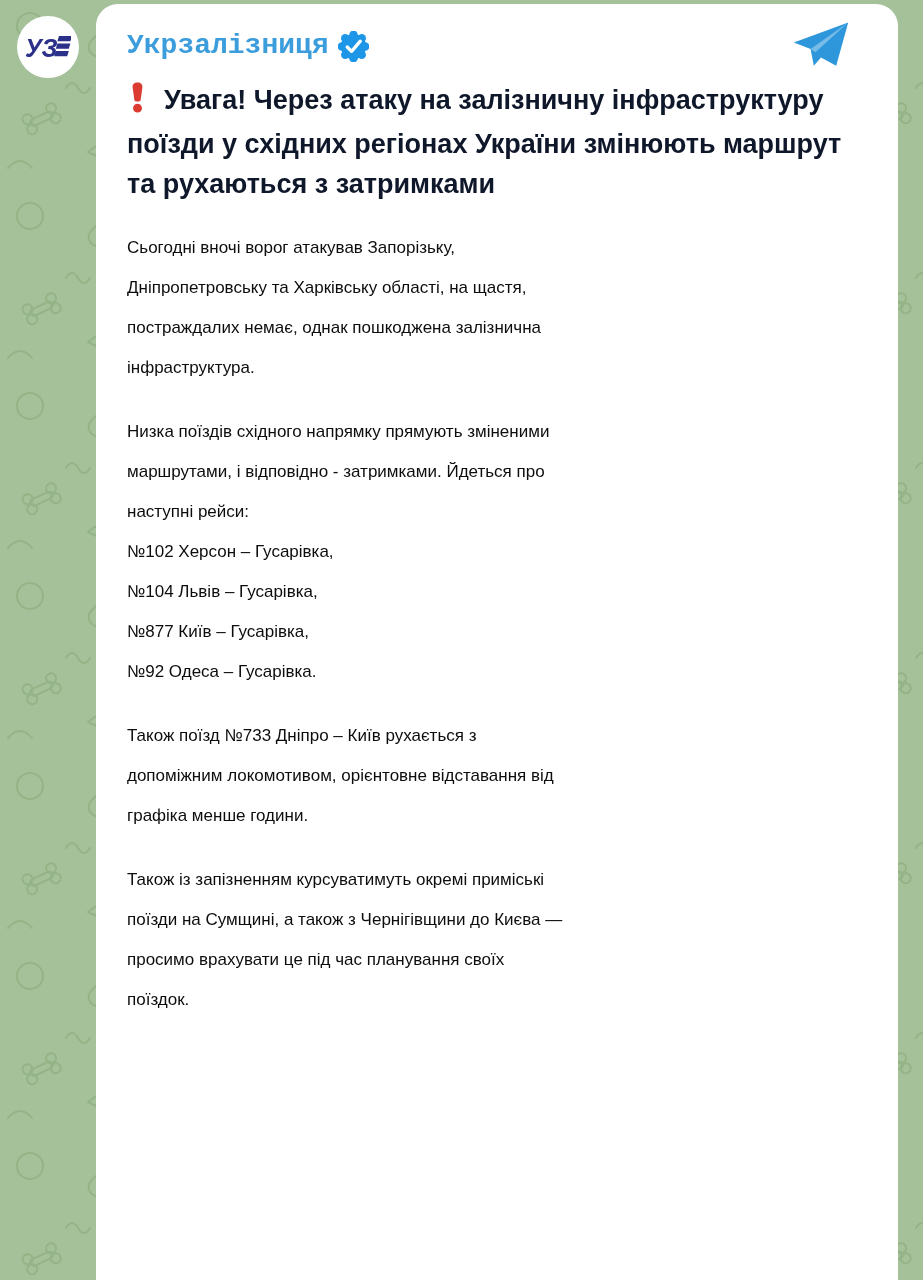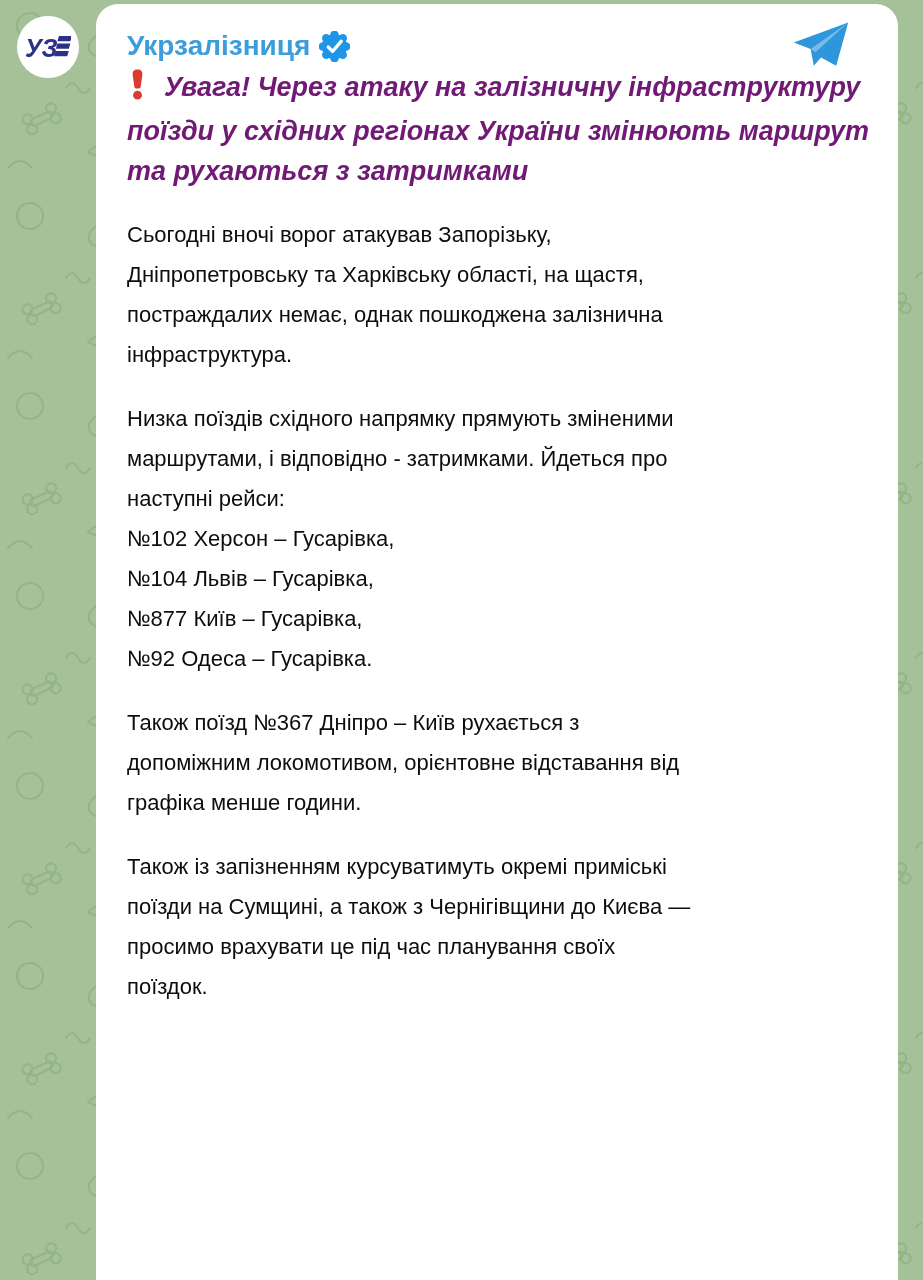--- a/index.html
+++ b/index.html
@@ -37,56 +37,56 @@
     border-radius: 22px 22px 0 0;
     padding: 24px 26px 0 31px;
     z-index: 1;
   }
 
   .post-header {
     display: flex;
     align-items: center;
     gap: 9px;
     height: 36px;
+    font-family: Liberation Mono, monospace;
   }
   .channel-name {
     font-size: 28px;
     font-weight: 600;
     color: #3b9ddc;
     line-height: 36px;
     cursor: pointer;
   }
   .badge { display: inline-flex; }
 
   .plane {
     position: absolute;
     top: 17px; right: 48px;
     width: 58px; height: 48px;
     cursor: pointer;
   }
   .plane svg { display: block; width: 100%; height: 100%; }
 
   .headline {
-    margin-top: 3px;
+    margin-top: 16px;
     font-size: 27px;
     font-weight: 700;
     line-height: 40px;
-    color: #701a75;
-    font-style: italic;
+    color: #0f172a;
   }
   .headline .headline-text { white-space: pre-line; }
   .excl {
     display: inline-block;
     vertical-align: -4px;
     margin-right: 16px;
   }
 
   .msg-p {
     margin-top: 24px;
-    font-size: 22px;
+    font-size: 17px;
     font-weight: 400;
     line-height: 40px;
     color: #0d0d0d;
     white-space: pre-line;
   }
 </style>
 </head>
 <body>
 
 <div class="stage">
@@ -175,21 +175,21 @@
 Дніпропетровську та Харківську області, на щастя,
 постраждалих немає, однак пошкоджена залізнична
 інфраструктура.</p>
     <p class="msg-p">Низка поїздів східного напрямку прямують зміненими
 маршрутами, і відповідно - затримками. Йдеться про
 наступні рейси:
 №102 Херсон – Гусарівка,
 №104 Львів – Гусарівка,
 №877 Київ – Гусарівка,
 №92 Одеса – Гусарівка.</p>
-    <p class="msg-p">Також поїзд №367 Дніпро – Київ рухається з
+    <p class="msg-p">Також поїзд №733 Дніпро – Київ рухається з
 допоміжним локомотивом, орієнтовне відставання від
 графіка менше години.</p>
     <p class="msg-p">Також із запізненням курсуватимуть окремі приміські
 поїзди на Сумщині, а також з Чернігівщини до Києва —
 просимо врахувати це під час планування своїх
 поїздок.</p>
 
   </div>
 </div>
 

